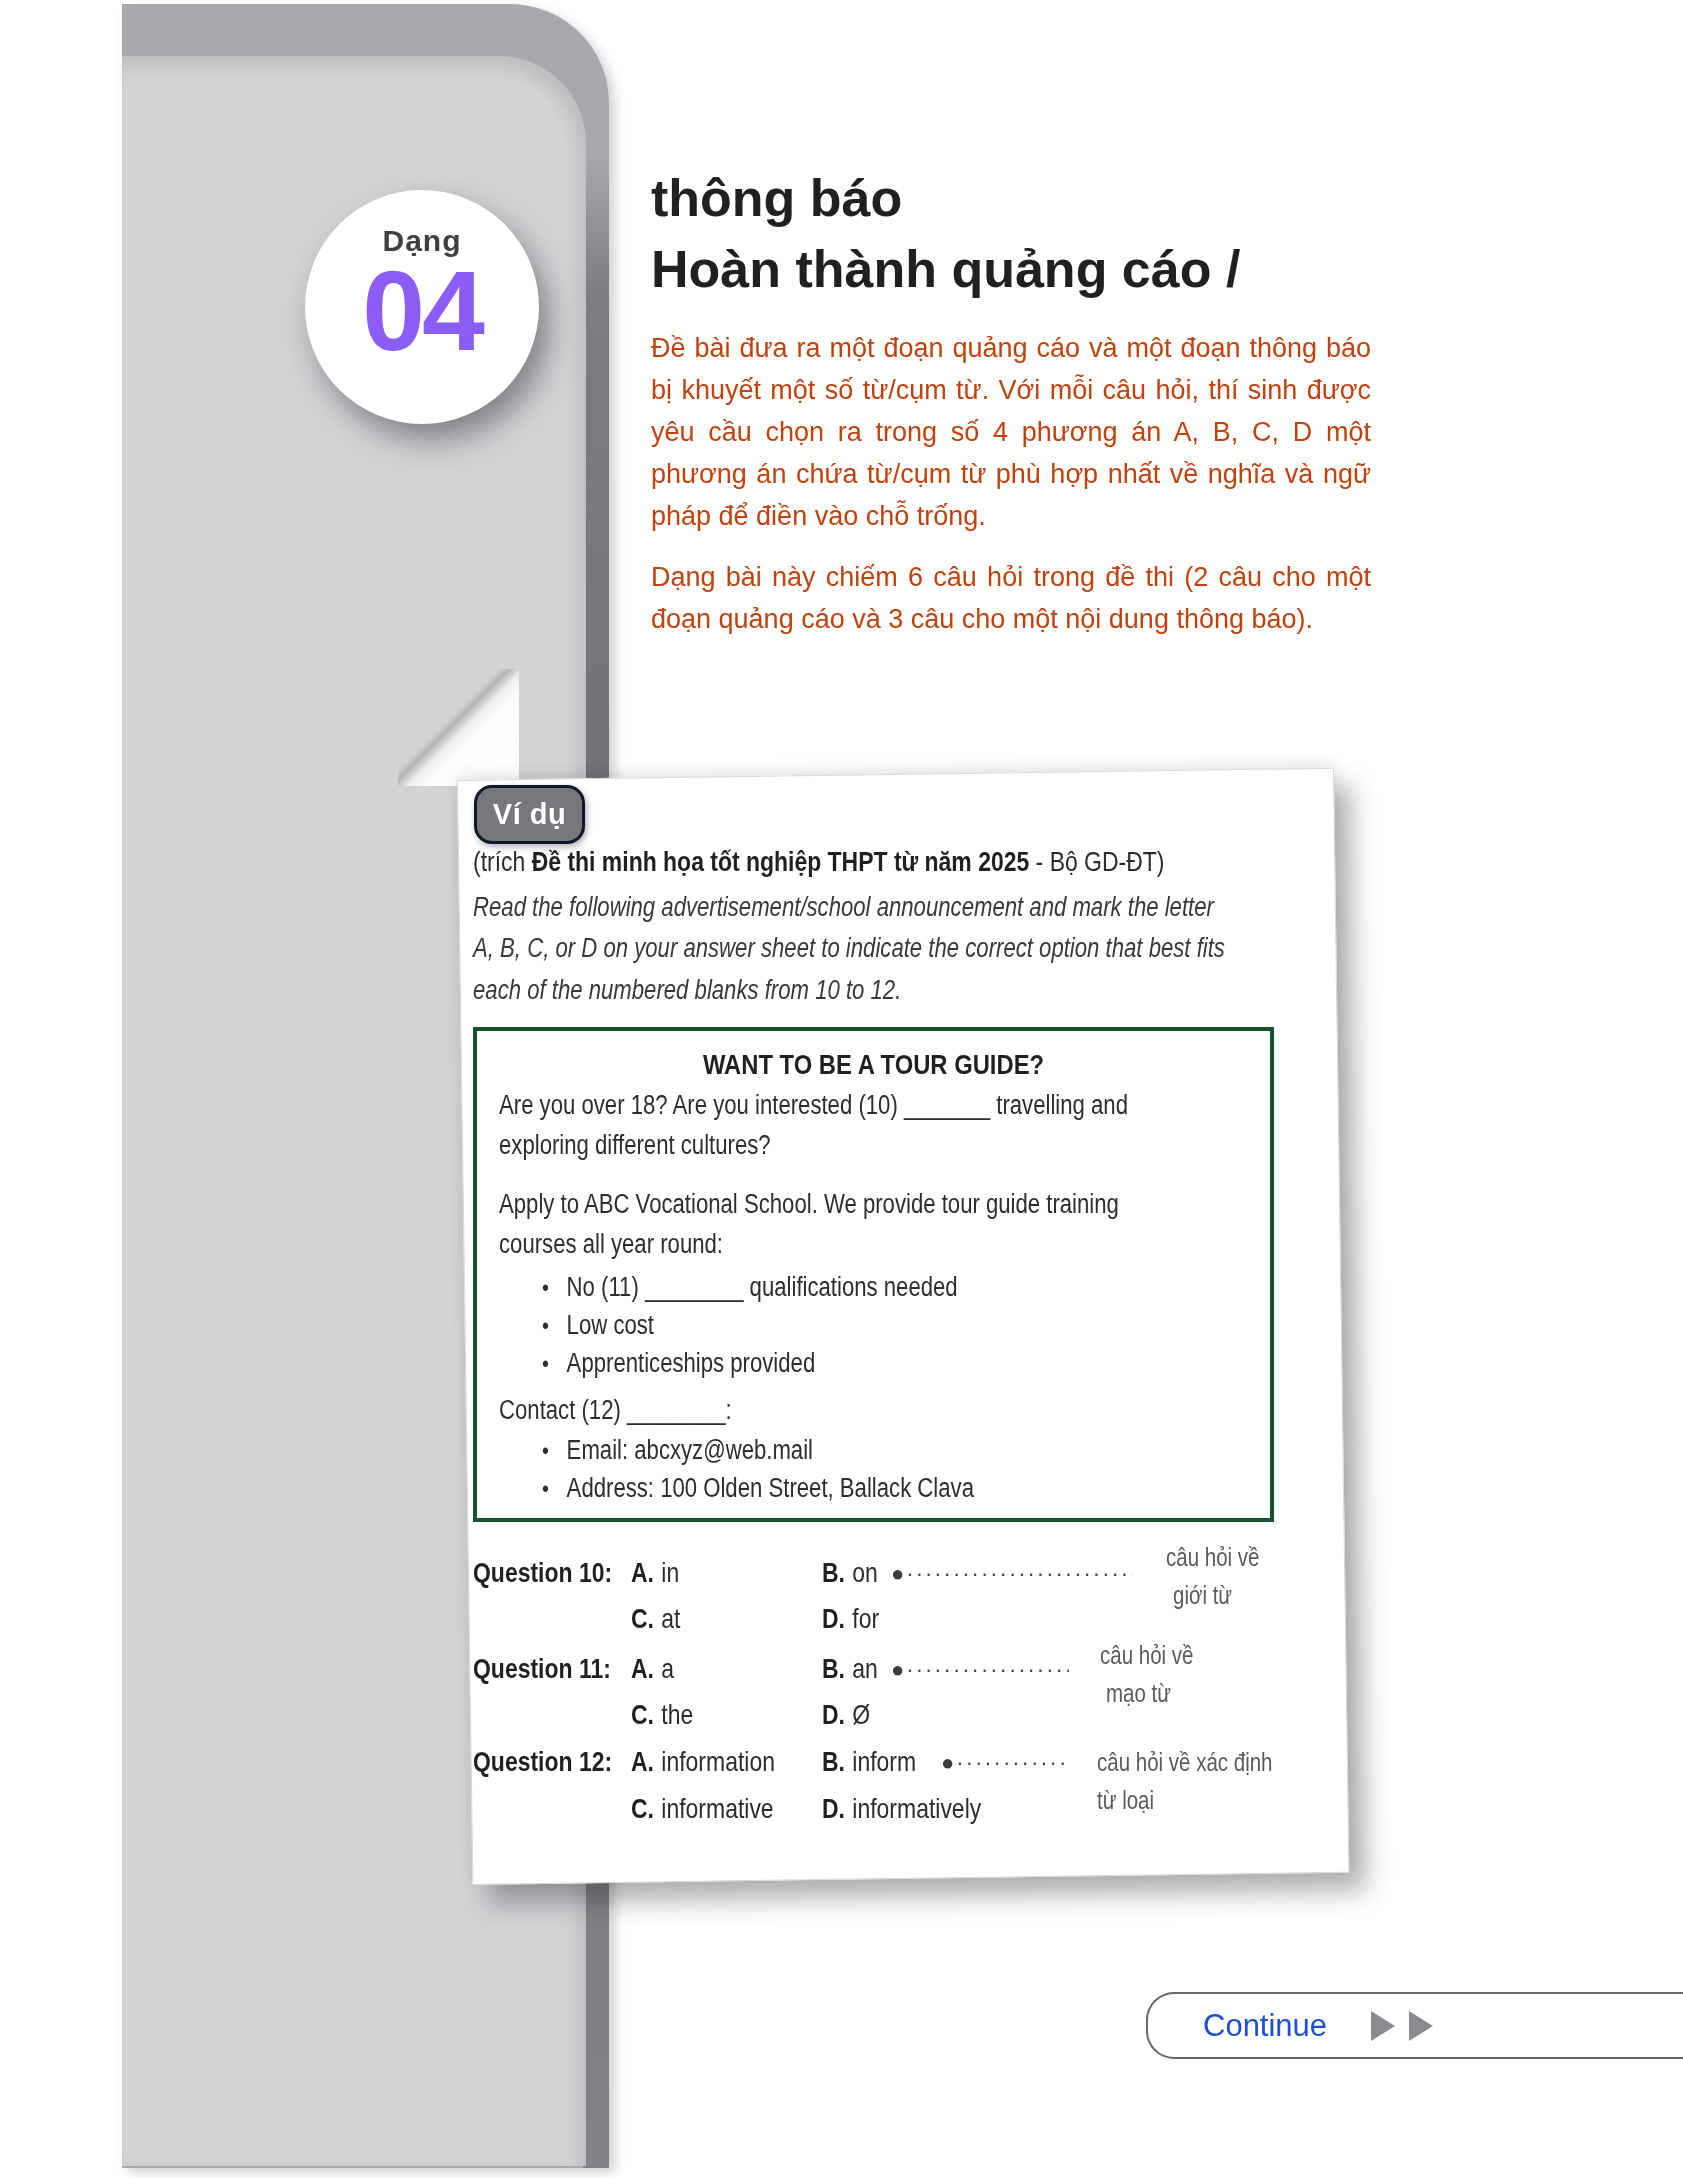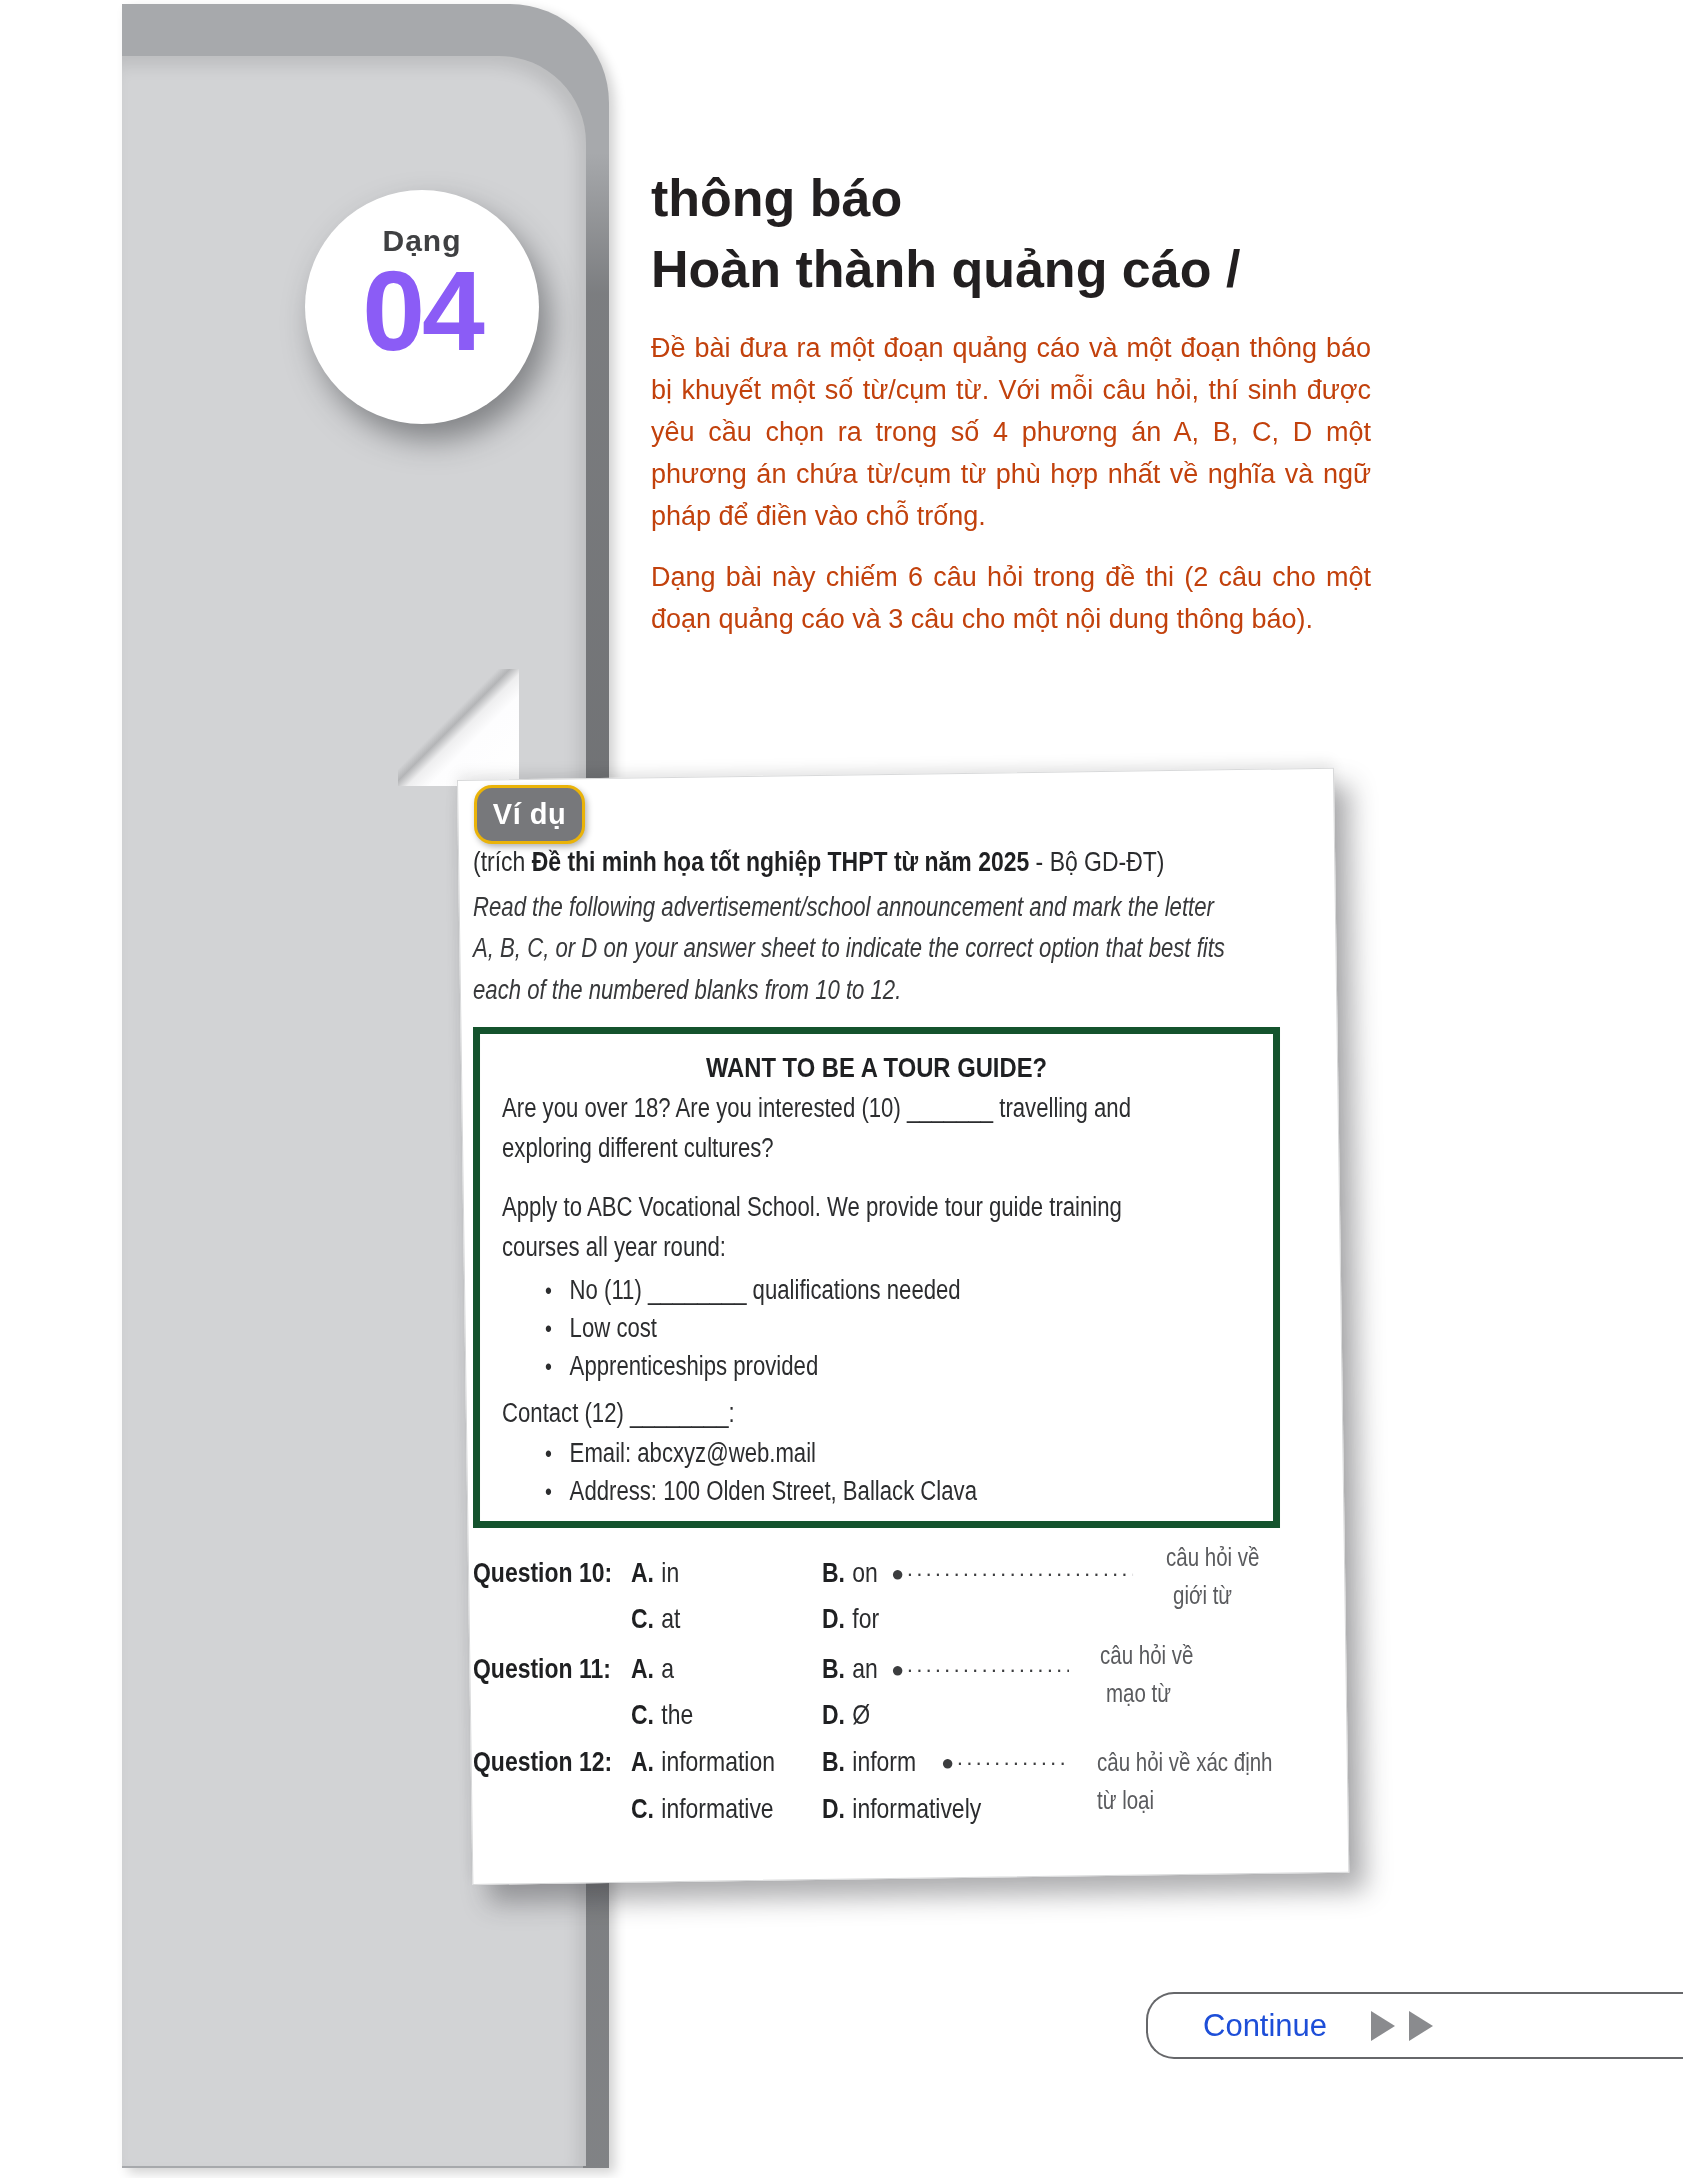--- a/index.html
+++ b/index.html
@@ -35,29 +35,29 @@
         background:linear-gradient(135deg,rgba(0,0,0,0) 0%,rgba(0,0,0,0) 42%,
                    #b4b5b7 47%,#eeeeef 53%,#fdfdfe 62%,#ffffff 100%);}
 
   
   .card{position:absolute;left:457px;top:780px;width:875px;height:1103px;background:#ffffff;
         border:1px solid #d8d9da;transform:rotate(-0.8deg);transform-origin:0 0;
         box-shadow:16px 18px 26px rgba(45,46,50,0.38),0 -6px 14px rgba(0,0,0,0.08);}
   .card-content{position:absolute;inset:0;transform:rotate(0.8deg);transform-origin:0 0;}
 
   .vi-badge{position:absolute;left:16px;top:4px;width:105px;height:53px;background:#77787b;
-        border:3px solid #eab308;border-radius:18px;color:#ffffff;font-size:29px;font-weight:bold;
+        border:3px solid #0f172a;border-radius:18px;color:#ffffff;font-size:29px;font-weight:bold;
         display:flex;align-items:center;justify-content:center;letter-spacing:0.5px;
         box-shadow:2px 3px 6px rgba(0,0,0,0.30);}
   .cond{transform:scaleX(0.82);transform-origin:0 0;white-space:nowrap;}
   .source{position:absolute;left:15px;top:65px;font-size:28px;color:#2a2b2d;}
   .source .b{font-weight:bold;color:#1f2022;}
   .instr{position:absolute;left:15px;font-size:27px;font-style:italic;color:#38393b;}
 
-  .ad-box{position:absolute;left:15px;top:246px;width:793px;height:487px;border:7px solid #14532d;
+  .ad-box{position:absolute;left:15px;top:246px;width:793px;height:487px;border:4px solid #14532d;
           background:#ffffff;}
   .ad-title{position:absolute;left:0;top:18px;width:100%;text-align:center;font-weight:bold;
           font-size:28px;color:#1f2022;transform:scaleX(0.85);}
   .ad-line{position:absolute;font-size:27px;color:#2c2d2f;}
   .ad-bullet{position:absolute;font-size:27px;color:#2c2d2f;}
   .ad-bullet .dot{display:inline-block;width:30px;font-size:24px;}
 
   .q-label{position:absolute;font-size:28px;font-weight:bold;color:#1f2022;}
   .opt{position:absolute;font-size:28px;color:#2b2c2e;}
   .opt .ltr{font-weight:bold;color:#1f2022;padding-right:9px;}

